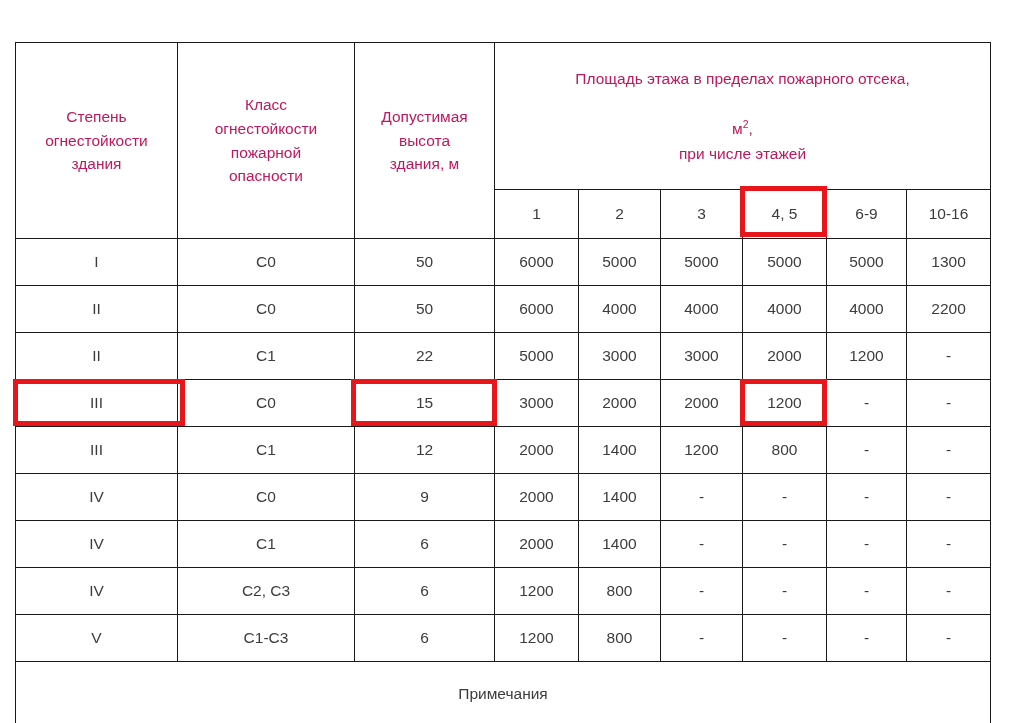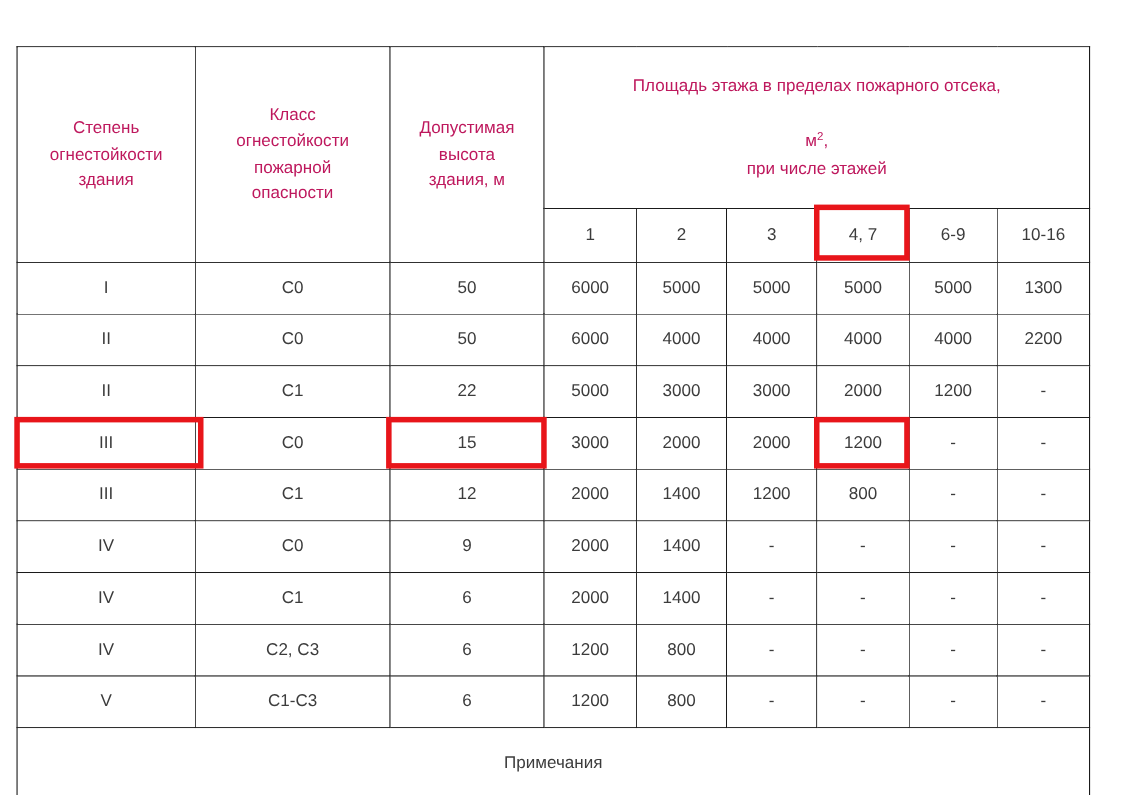--- a/index.html
+++ b/index.html
@@ -140,21 +140,21 @@
         <th class="hdr hdr-area" colspan="6">
           <span class="line1">Площадь этажа в пределах пожарного отсека,</span>
           <span class="line2"><span>м</span><span class="sup">2</span><span>,</span></span>
           <span class="line3">при числе этажей</span>
         </th>
       </tr>
       <tr>
         <th class="subhdr">1</th>
         <th class="subhdr">2</th>
         <th class="subhdr">3</th>
-        <th class="subhdr">4, 7</th>
+        <th class="subhdr">4, 5</th>
         <th class="subhdr">6-9</th>
         <th class="subhdr">10-16</th>
       </tr>
     </thead>
 
     <tbody>
       <tr class="datarow">
         <td>I</td>
         <td>С0</td>
         <td>50</td>

